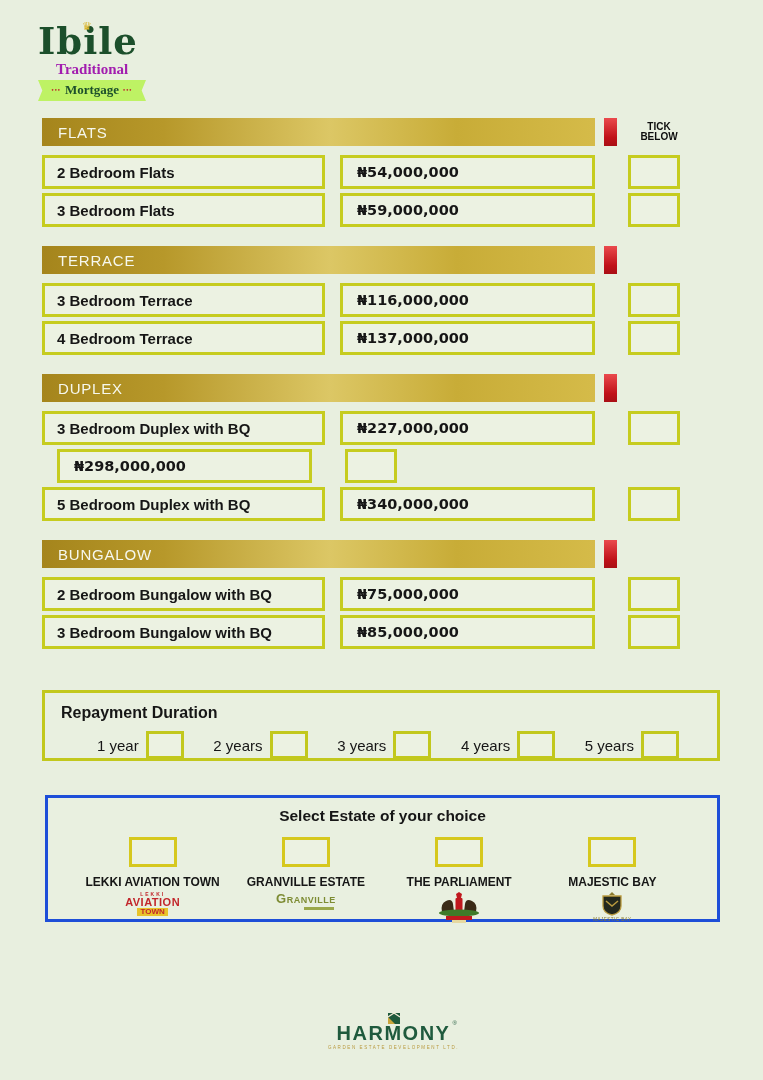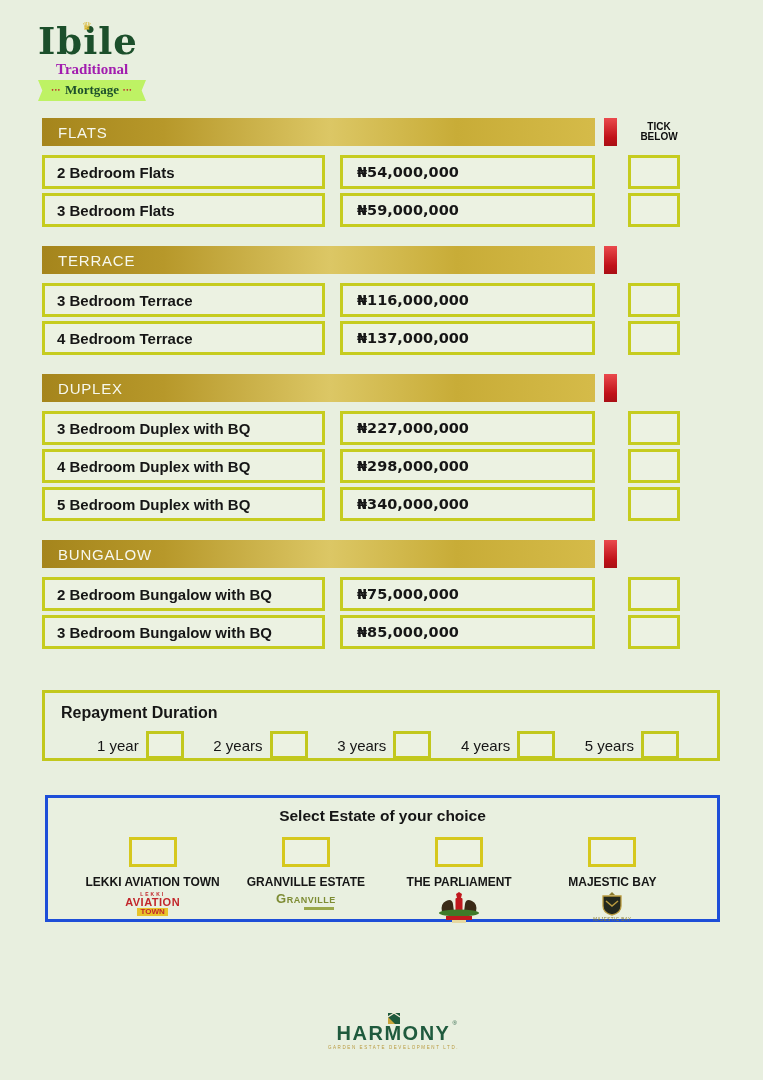--- a/index.html
+++ b/index.html
@@ -158,21 +158,20 @@
         <div class="sec-bar">DUPLEX</div>
         <div class="red-bar"></div>
         <div class="tick-col"></div>
       </div>
       <div class="row">
         <div class="cell cell-label">3 Bedroom Duplex with BQ</div>
         <div class="cell cell-price">₦227,000,000</div>
         <div class="row-tick"></div>
       </div>
       <div class="row">
-        <div class="cell cell-label">4 Bedroom Duplex with BQ</div>
         <div class="cell cell-price">₦298,000,000</div>
         <div class="row-tick"></div>
       </div>
       <div class="row">
         <div class="cell cell-label">5 Bedroom Duplex with BQ</div>
         <div class="cell cell-price">₦340,000,000</div>
         <div class="row-tick"></div>
       </div>
     </div>
 

